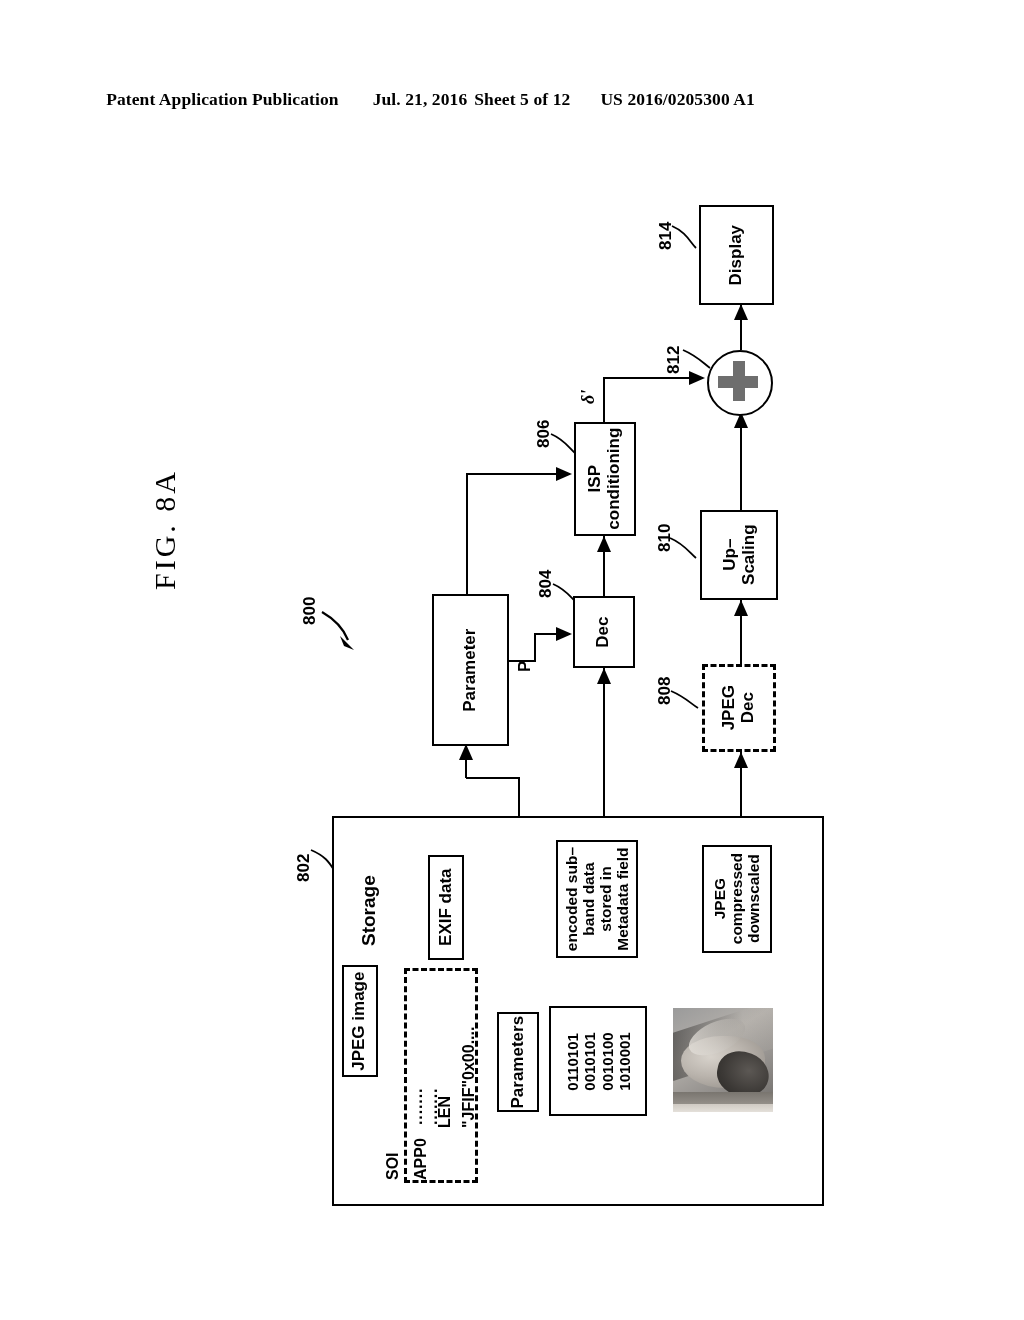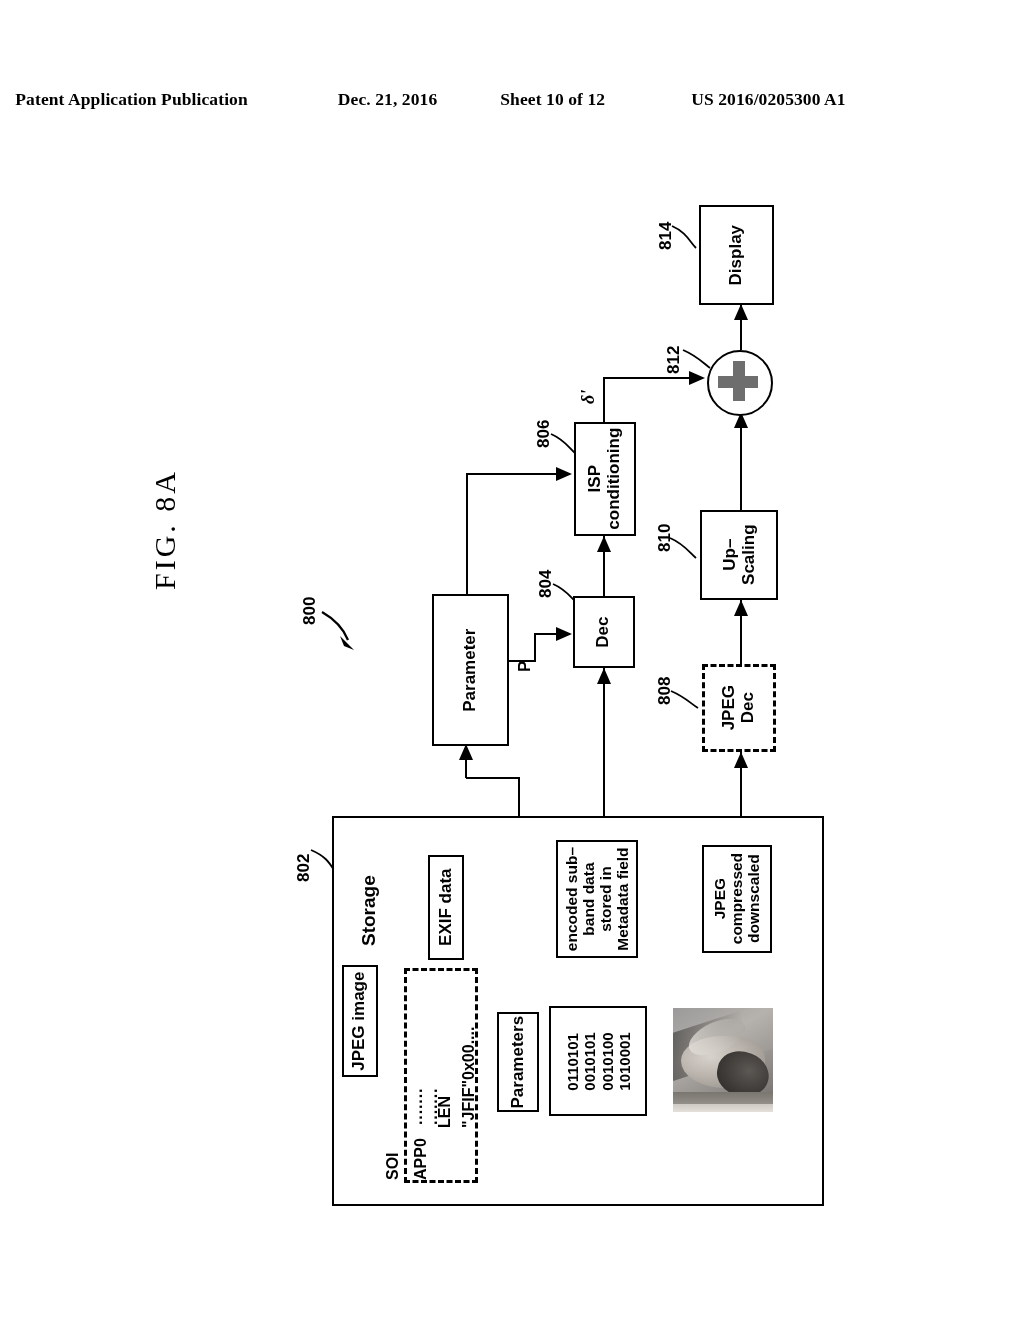--- a/index.html
+++ b/index.html
@@ -4,21 +4,21 @@
 <style>
   html,body{margin:0;padding:0;background:#fff;}
   body{width:1024px;height:1320px;position:relative;
        font-family:"Liberation Sans",sans-serif;color:#000;
        -webkit-font-smoothing:antialiased;}
 
   
   #pg-header{position:absolute;left:0;top:84px;width:861px;height:30px;
              display:flex;align-items:center;justify-content:center;
              font-family:"Liberation Serif",serif;font-weight:bold;font-size:17.5px;
-             letter-spacing:.1px;white-space:nowrap;gap:28px;}
+             letter-spacing:.1px;white-space:nowrap;}
   #pg-header .seg{display:inline-block;}
   #pg-header .gap1{width:34px;display:inline-block;}
   #pg-header .gap2{width:30px;display:inline-block;}
   #pg-header .sp{width:7px;display:inline-block;}
 
   
   #fig-label{position:absolute;left:148px;top:590px;
              font-family:"Liberation Serif",serif;font-size:30px;letter-spacing:3px;
              transform:rotate(-90deg);transform-origin:left top;white-space:nowrap;}
 
@@ -53,23 +53,23 @@
   
   #thumb{position:absolute;overflow:hidden;background:#8d8d8d;}
   #thumb .lay{position:absolute;}
 </style>
 </head>
 <body>
 
 <div id="pg-header">
   <span class="seg">Patent Application Publication</span>
   <span class="gap1"></span>
-  <span class="seg">Dec. 21, 2016</span>
+  <span class="seg">Jul. 21, 2016</span>
   <span class="sp"></span>
-  <span class="seg">Sheet 10 of 12</span>
+  <span class="seg">Sheet 5 of 12</span>
   <span class="gap2"></span>
   <span class="seg">US 2016/0205300 A1</span>
 </div>
 
 <div id="fig-label">FIG. 8A</div>
 
 <div class="ref" style="left:300px;top:625px;">800</div>
 
 <div class="ln lnv" style="left:740px;top:752px;height:64px;"></div>
 

